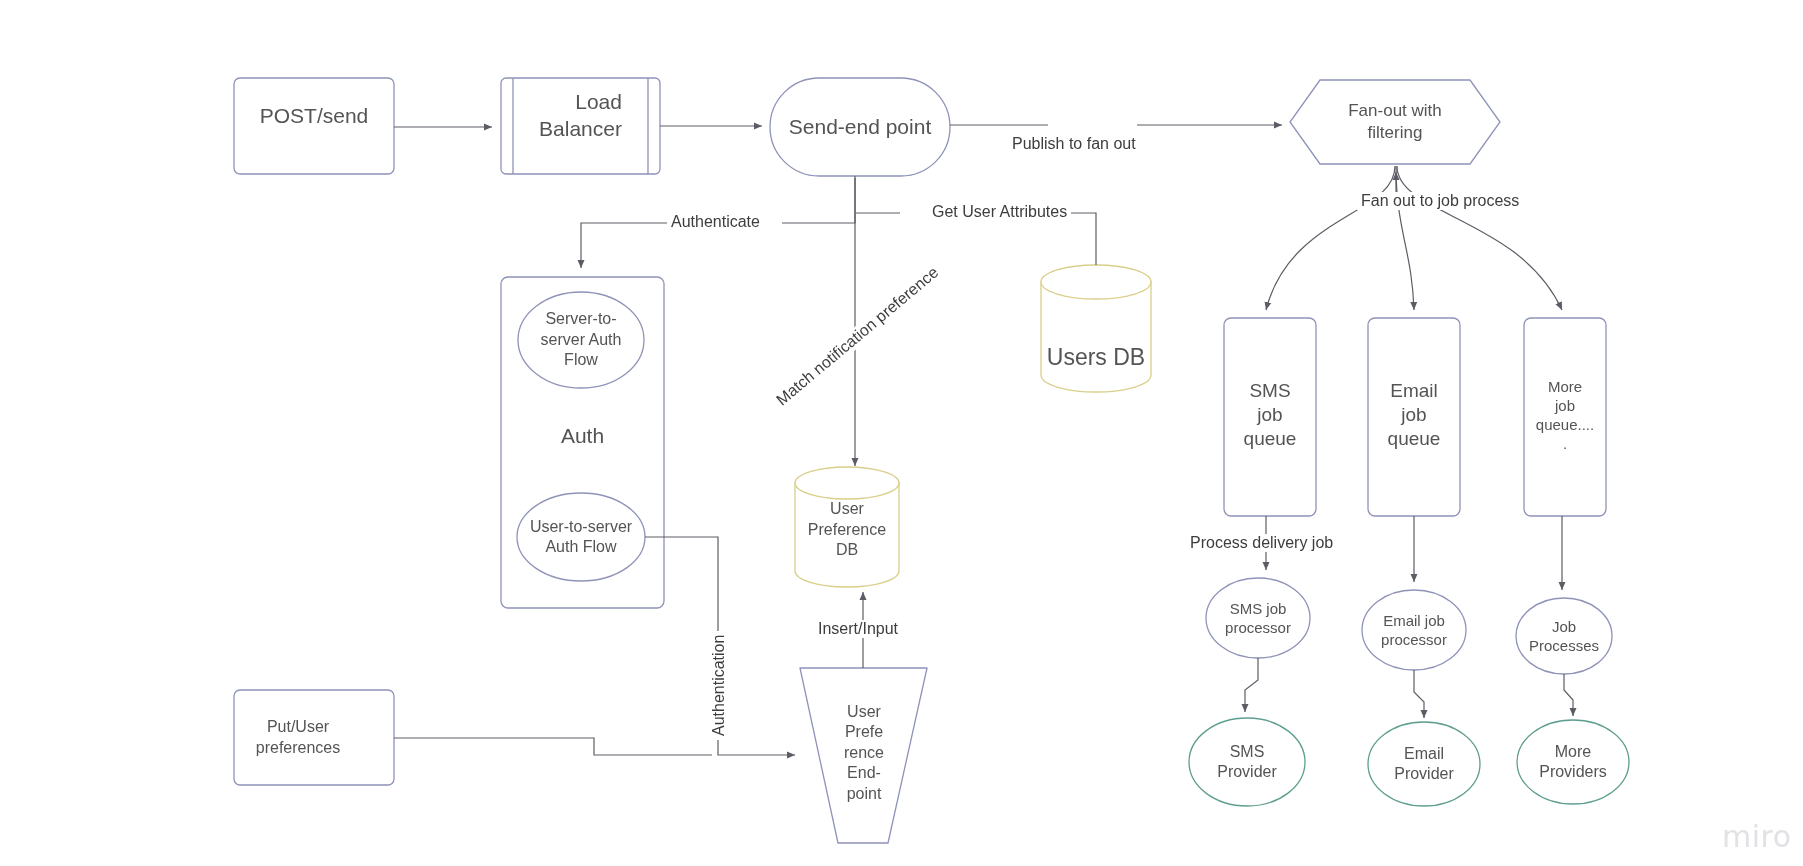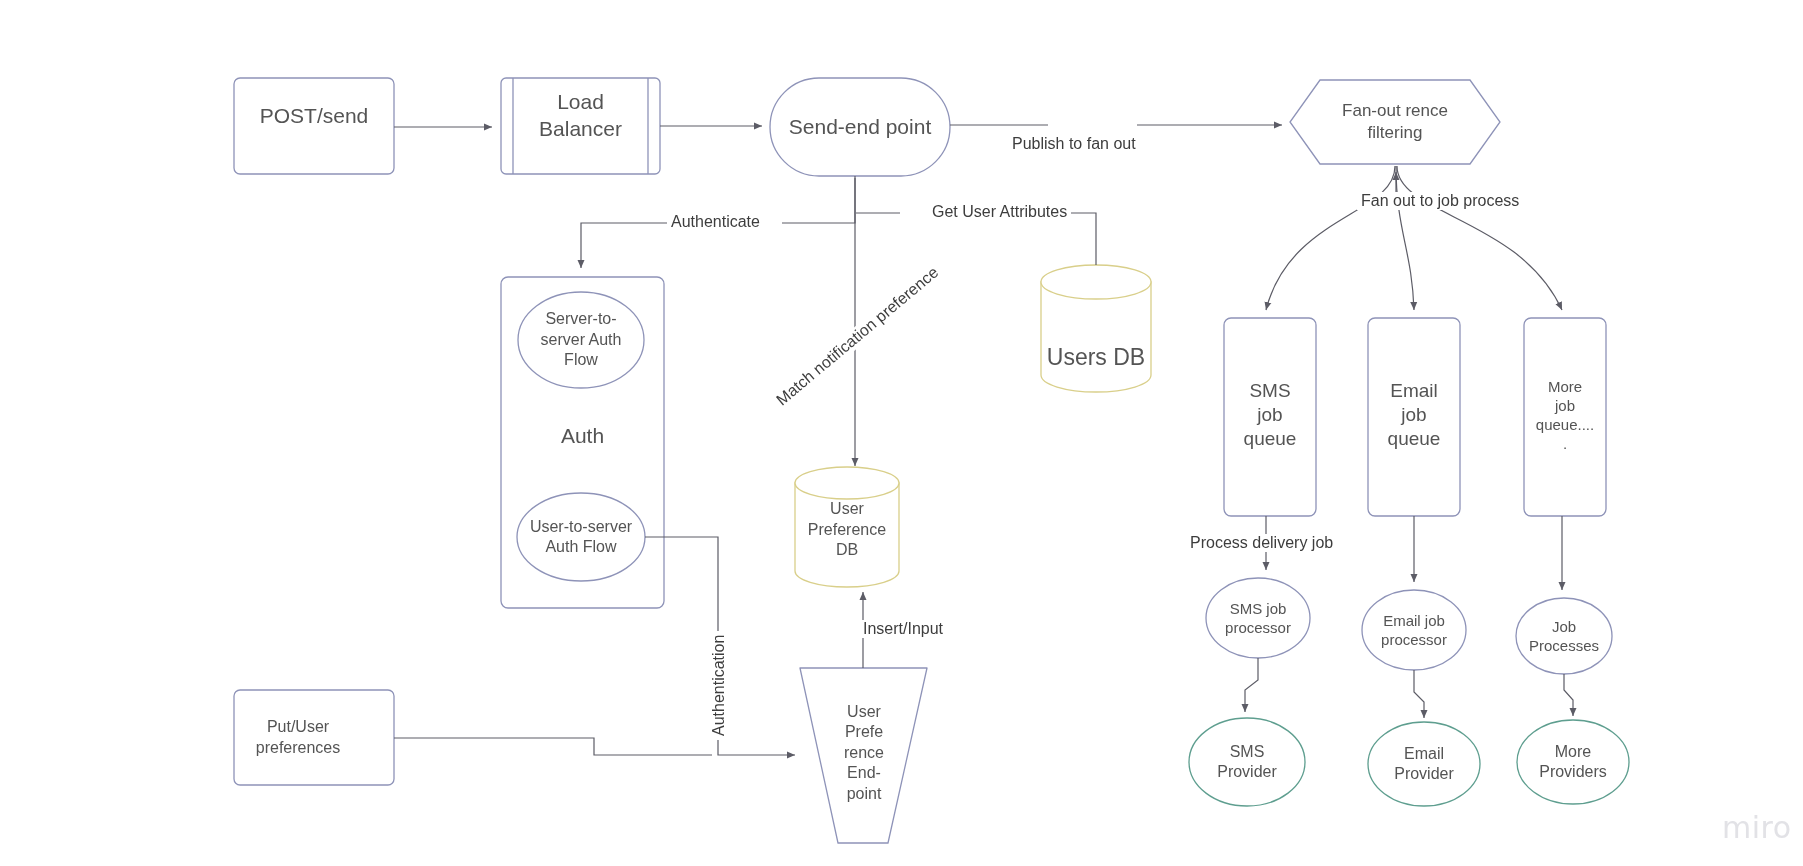--- a/index.html
+++ b/index.html
@@ -48,20 +48,21 @@
     line-height: 1.1;
   }
   .rot-neg40 { transform: rotate(-40deg); transform-origin: left top; }
   .rot-neg90 { transform: rotate(-90deg); transform-origin: left top; }
   .watermark {
     position: absolute;
     color: #e2e2e6;
     font-size: 30px;
     letter-spacing: 0.5px;
     font-family: "DejaVu Sans", sans-serif;
+    margin-top: 9px;
   }
   .fs15 { font-size: 15px; }
   .fs16 { font-size: 16px; }
   .fs17 { font-size: 17px; }
   .fs19 { font-size: 19px; }
   .fs21 { font-size: 21px; }
   .fs23 { font-size: 23px; }
 </style>
 </head>
 <body>
@@ -157,26 +158,26 @@
       <path d="M1562,516 L1562,590" marker-end="url(#arrow)"></path>
 
       <path d="M1258,658 L1258,680 L1245,690 L1245,712" marker-end="url(#arrow)"></path>
       <path d="M1414,670 L1414,692 L1424,702 L1424,718" marker-end="url(#arrow)"></path>
       <path d="M1564,674 L1564,690 L1573,700 L1573,716" marker-end="url(#arrow)"></path>
     </g>
   </svg>
 
   <div class="node-label fs21" style="left:234px;top:68px;width:160px;height:96px;">POST/send</div>
 
-  <div class="node-label fs21" style="left:513px;top:78px;width:135px;height:76px;">Load
+  <div class="node-label fs21" style="left:513px;top:78px;width:135px;height:76px;text-align:right;">Load
 Balancer</div>
 
   <div class="node-label fs21" style="left:770px;top:78px;width:180px;height:98px;">Send-end point</div>
 
-  <div class="node-label fs17" style="left:1310px;top:80px;width:170px;height:84px;">Fan-out rence
+  <div class="node-label fs17" style="left:1310px;top:80px;width:170px;height:84px;">Fan-out with
 filtering</div>
 
   <div class="node-label fs21" style="left:501px;top:418px;width:163px;height:36px;">Auth</div>
 
   <div class="node-label fs16" style="left:519px;top:294px;width:124px;height:92px;">Server-to-
 server Auth
 Flow</div>
 
   <div class="node-label fs16" style="left:517px;top:497px;width:128px;height:80px;">User-to-server
 Auth Flow</div>
@@ -232,19 +233,19 @@
   <div class="edge-label" style="left:667px;top:213px;">Authenticate</div>
 
   <div class="edge-label" style="left:900px;top:203px;margin-left:28px;">Get User Attributes</div>
 
   <div class="edge-label rot-neg40" style="left:770px;top:398px;">Match notification preference</div>
 
   <div class="edge-label" style="left:1334px;top:192px;margin-left:23px;">Fan out to job process</div>
 
   <div class="edge-label" style="left:1186px;top:534px;">Process delivery job</div>
 
-  <div class="edge-label" style="left:814px;top:620px;margin-left:45px;">Insert/Input</div>
+  <div class="edge-label" style="left:814px;top:620px;">Insert/Input</div>
 
   <div class="edge-label rot-neg90" style="left:710px;top:740px;">Authentication</div>
 
   <div class="watermark" style="left:1722px;top:810px;">miro</div>
 
 </div>
 
 </body></html>

